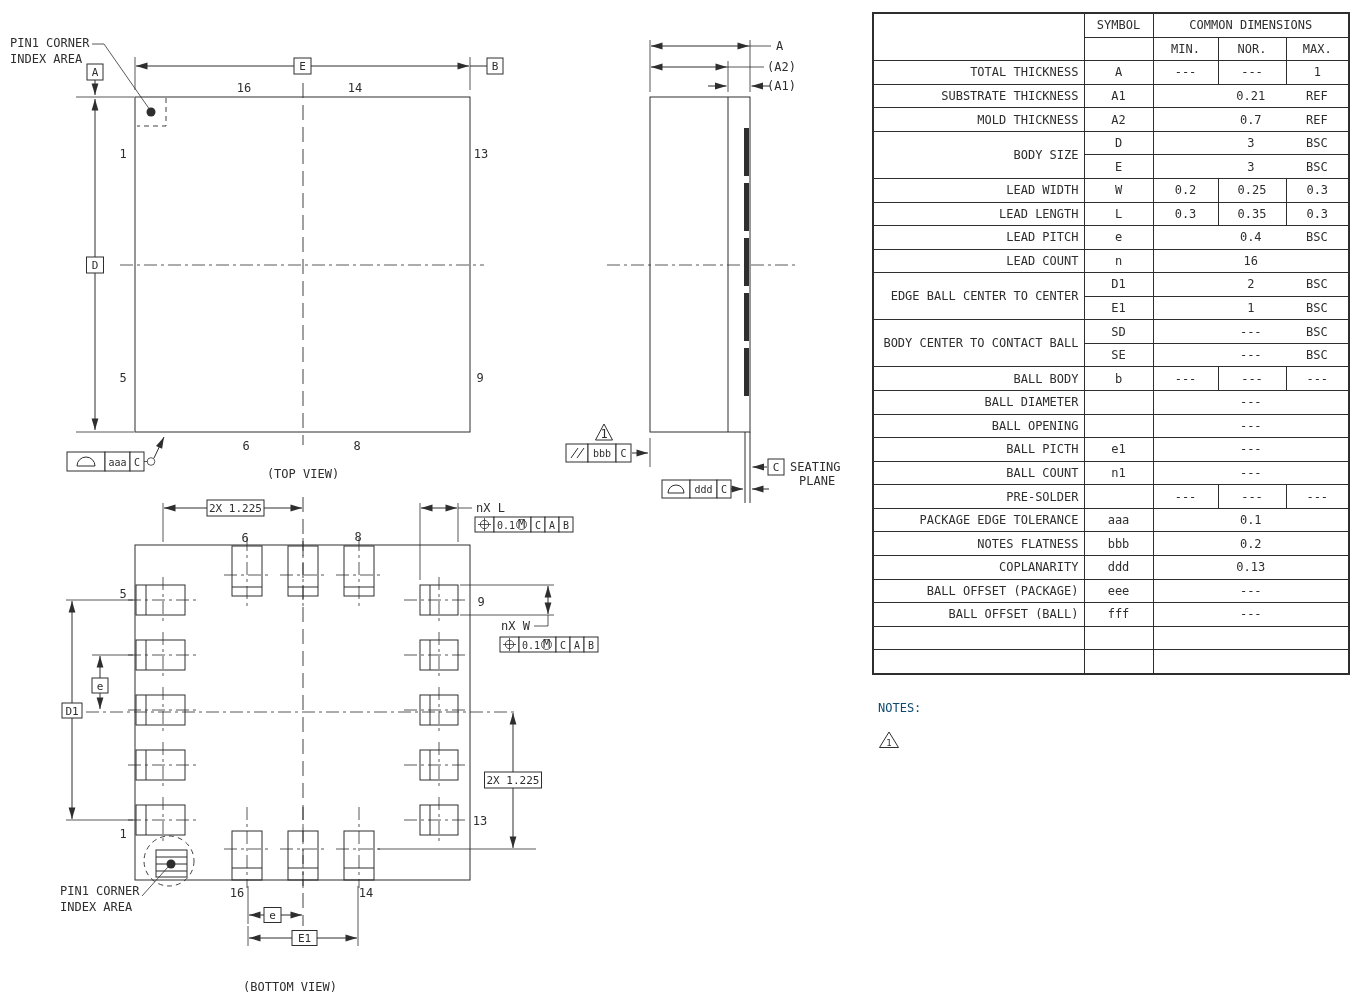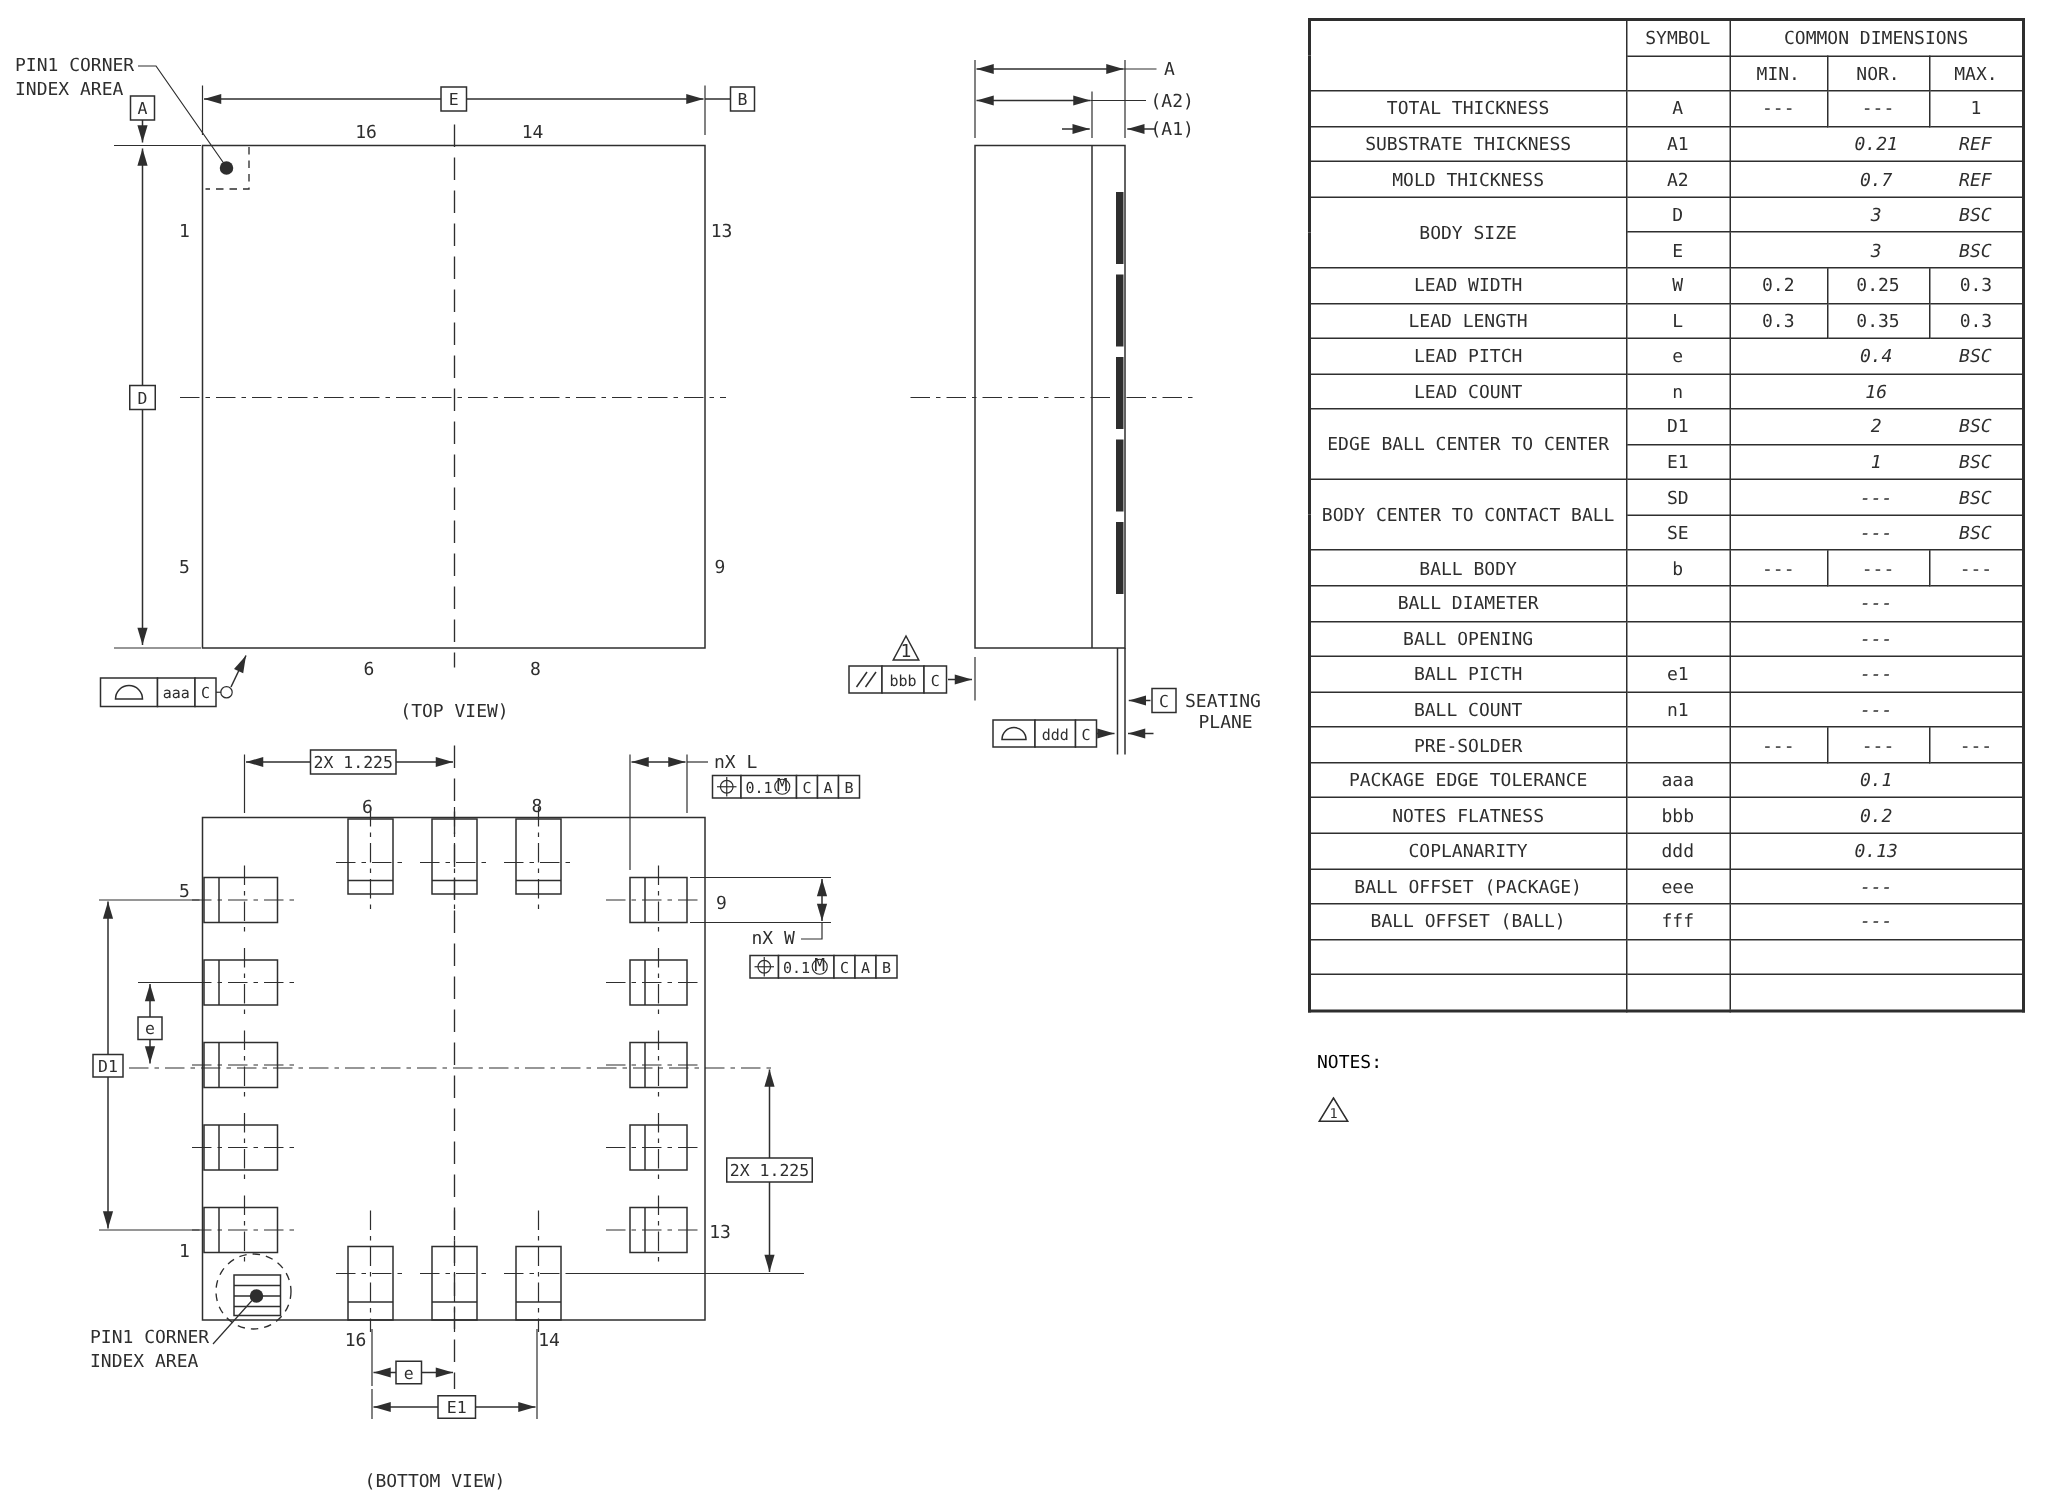--- a/index.html
+++ b/index.html
@@ -19,28 +19,28 @@
   .ts  { font-size:10px; }
   .t11 { font-size:11px; }
   .tm  { text-anchor:middle; }
 
   
   table.dim { position:absolute; left:872px; top:12px; width:476px; height:663px;
               border-collapse:collapse; table-layout:fixed; border:2px solid #2e2e2e;
               font-size:12px; color:#2e2e2e; }
   table.dim td { border:1px solid #2e2e2e; padding:0 5px; white-space:nowrap; overflow:hidden;
                  height:22px; vertical-align:middle; }
-  table.dim td.nm { text-align:center; }
+  table.dim td.nm { text-align:right; }
   table.dim td.ct { text-align:center; }
-  table.dim td.sp { position:relative; padding:0;font-style:italic; }
+  table.dim td.sp { position:relative; padding:0; }
   table.dim td.sp .val { position:absolute; left:50%; top:50%; transform:translate(-50%,-50%); }
   table.dim td.sp .suf { position:absolute; left:84%; top:50%; transform:translate(-50%,-50%); }
 
   
-  .notes { position:absolute; left:878px; top:701px; width:370px; font-size:12px; color:#000000; }
+  .notes { position:absolute; left:878px; top:701px; width:370px; font-size:12px; color:#0c4a6e; }
   .notes .nt-title { margin:0 0 14px 0; }
   .notes .nt-row { display:flex; align-items:flex-start; }
   .notes .nt-flag { flex:0 0 24px; margin-top:2px; }
   .notes .nt-text { line-height:14px; }
 </style>
 </head>
 <body>
 
 <div class="sheet">
 

